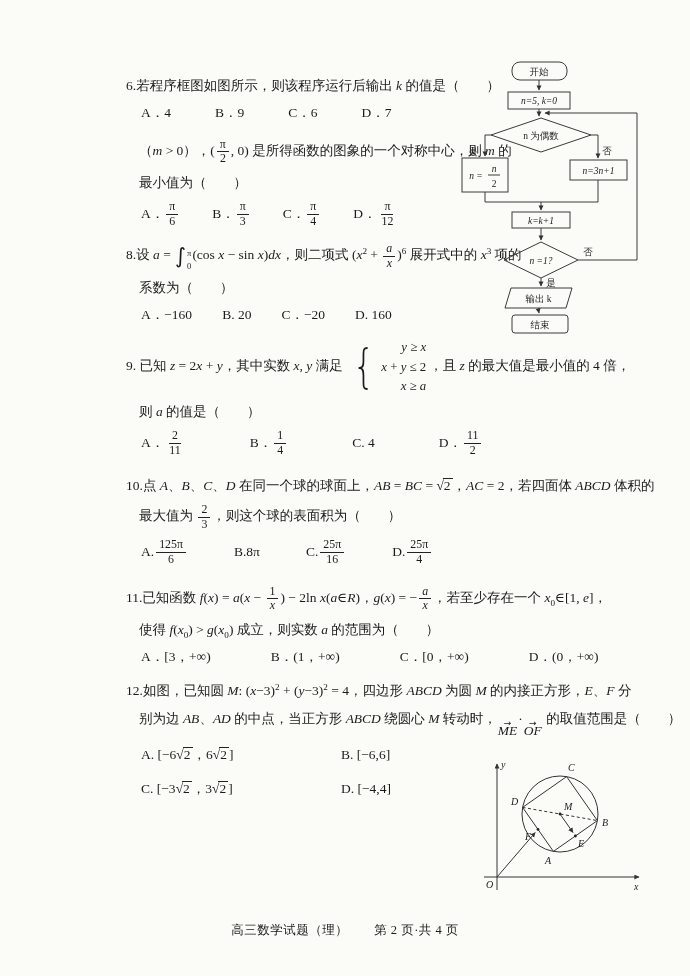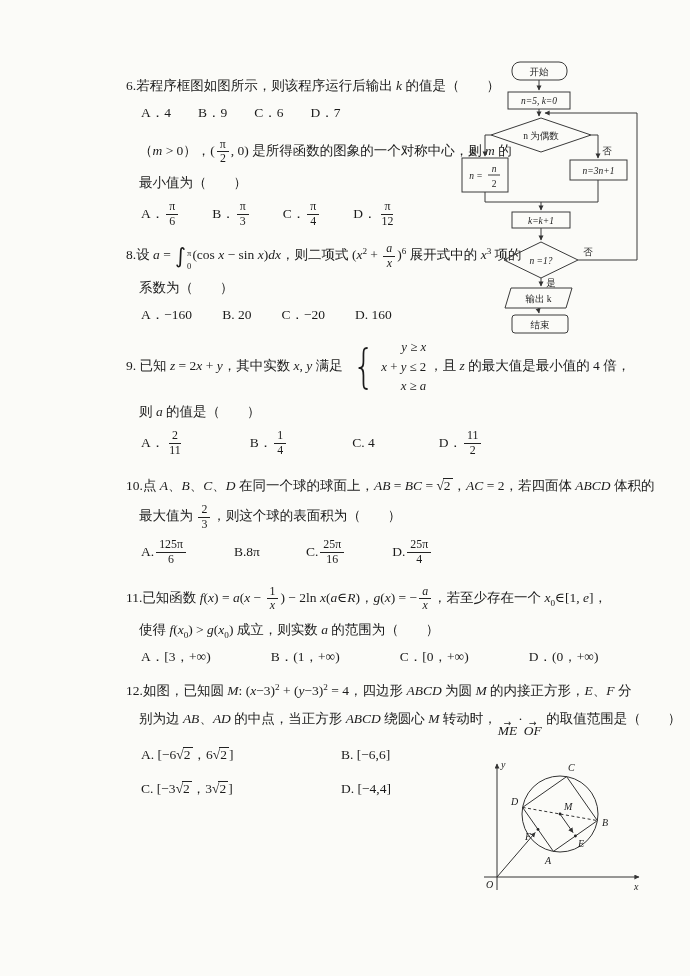--- a/index.html
+++ b/index.html
@@ -12,21 +12,21 @@
     font-size: 13.5px; line-height: 1.5; overflow: hidden;
     outline: 1px solid #d6d6d2;
   }
   .content { position: absolute; left: 100px; top: 76px; width: 548px; margin-left: 26px; }
   .line { white-space: nowrap; margin-bottom: 7px; }
   .ind { padding-left: 13px; }
   .opts { display: flex; align-items: center; white-space: nowrap; padding-left: 15px; margin-bottom: 14px; }
   .opts.mb-lg { margin-bottom: 18px; }
   .opt { display: inline-flex; align-items: center; white-space: nowrap; }
   .slot { width: 200px; }
-  .g30{gap:30px}.g32{gap:32px}.g40{gap:27px}.g46{gap:46px}.g60{gap:60px}.g64{gap:64px}
+  .g30{gap:30px}.g32{gap:32px}.g40{gap:44px}.g46{gap:46px}.g60{gap:60px}.g64{gap:64px}
 
   .mi { font-style: italic; }
   sup { font-size: 0.68em; line-height: 0; vertical-align: super; }
   sub { font-size: 0.68em; line-height: 0; vertical-align: sub; }
   .frac { display: inline-flex; flex-direction: column; align-items: center; vertical-align: middle; font-size: 0.88em; line-height: 1.15; margin: 0 2px; }
   .fnum { display: block; padding: 0 3px; border-bottom: 1px solid #222; }
   .fden { display: block; padding: 0 3px; }
   .sqrt { display: inline; white-space: nowrap; }
   .rad { letter-spacing: -1px; }
   .sqb { display: inline-block; border-top: 1px solid #222; line-height: 1.08; padding: 0 2px 0 1px; }
@@ -271,13 +271,16 @@
       <text class="it" x="96" y="15">C</text>
       <text class="it" x="130" y="70">B</text>
       <text class="it" x="73" y="108">A</text>
       <text class="it" x="39" y="49">D</text>
       <text class="it" x="92" y="54">M</text>
       <text class="it" x="106" y="91">E</text>
       <text class="it" x="53" y="84">F</text>
     </g>
   </svg>
 
+  <footer class="footer">
+    <span>高三数学试题（理）</span><span class="fsp"></span><span>第 2 页·共 4 页</span>
+  </footer>
 </div>
 
 </body></html>

